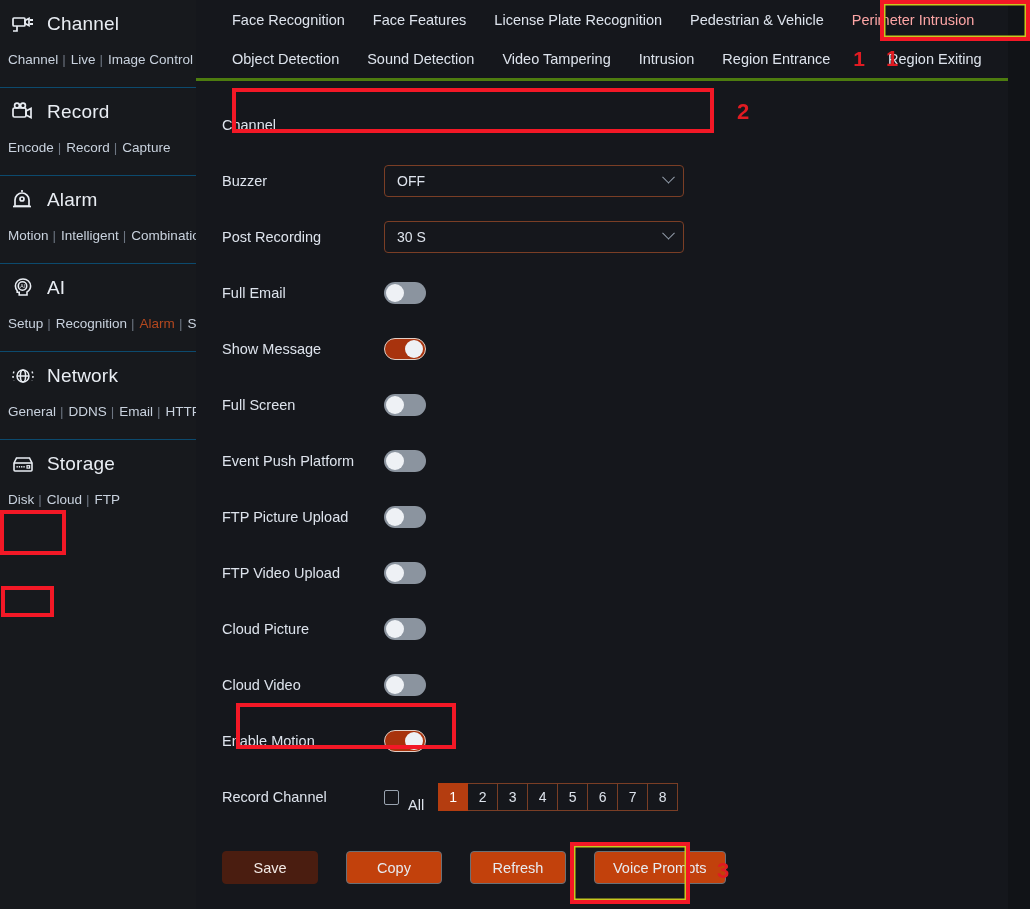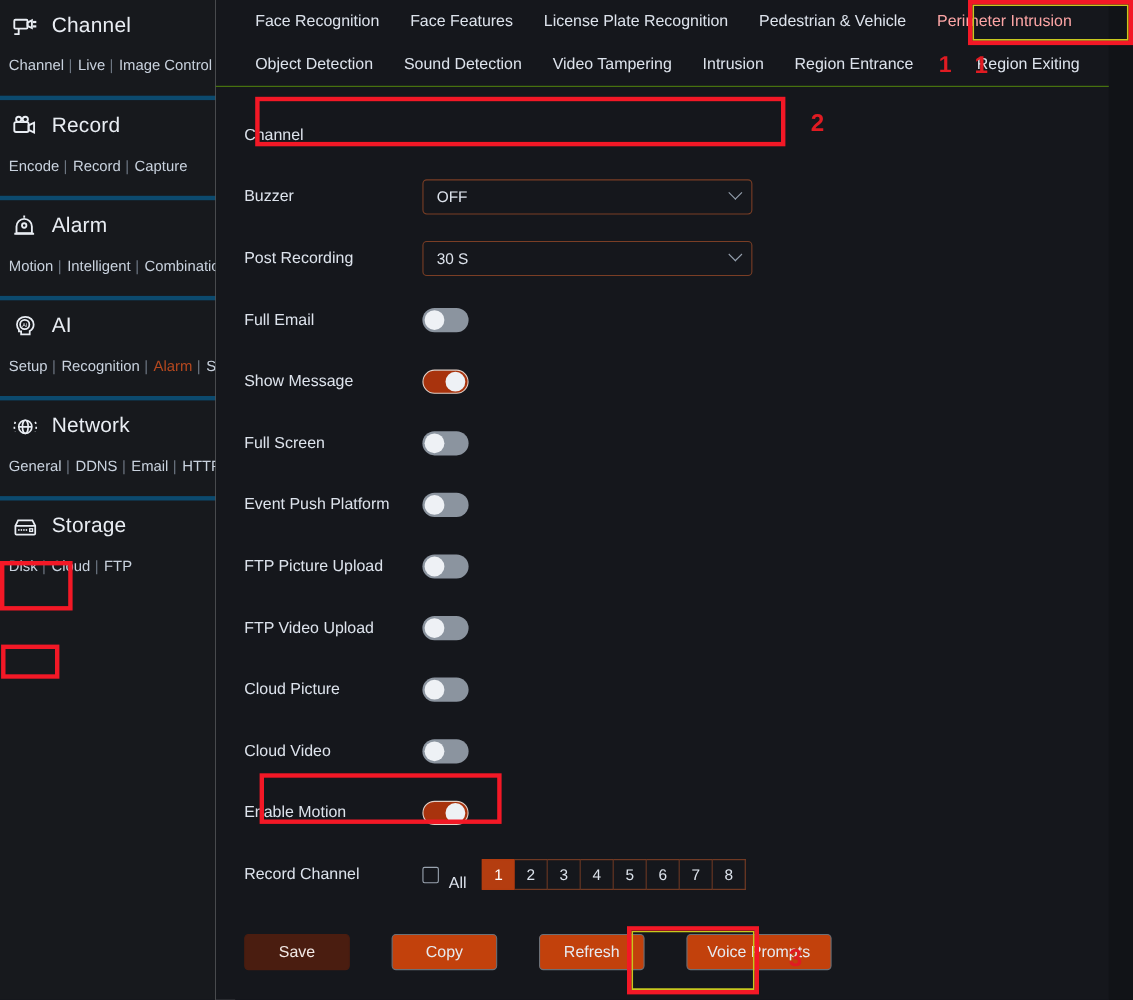--- a/index.html
+++ b/index.html
@@ -12,21 +12,21 @@
   #app { position: relative; width: 949px; height: 909px; display: flex; }
 
   
   #sidebar {
     width: 196px; height: 909px;
     background: #17191d;
     position: relative; flex: 0 0 196px;
     overflow: hidden;
   }
   .nav-group { position: relative; }
-  .nav-group + .nav-group { border-top: 4px solid #0c4a6e; }
+  .nav-group + .nav-group { border-top: 1px solid #0c4a6e; }
   .group-head {
     display: flex; align-items: center;
     gap: 11px; padding: 12px 0 10px 10px;
   }
   .group-head .gtitle {
     font-size: 19px; color: #e9edf3; letter-spacing: .2px;
   }
   .group-icon { width: 26px; height: 24px; display: block; flex: 0 0 26px; }
   .group-links {
     padding: 0 8px 13px 8px;
@@ -57,21 +57,21 @@
   #gutter {
     position: absolute; left: 214px; top: 0;
     width: 4px; height: 909px; background: #1b1d22;
   }
 
   
   #main {
     flex: 1; height: 909px; background: #15171c;
     position: relative;
   }
-  #tabbar { padding: 0 12px 0 0; border-bottom: 1px solid #4d7c0f; }
+  #tabbar { padding: 0 12px 0 0; border-bottom: 3px solid #4d7c0f; }
   .tabrow {
     display: flex; align-items: center;
     height: 39px; padding-left: 22px;
   }
   .tab {
     font-size: 14.5px; color: #dde3ec;
     padding: 0 14px; white-space: nowrap;
   }
   .tab.active { color: #fca5a5; }
   .marker {
@@ -121,21 +121,21 @@
   .chbtn {
     width: 30px; height: 28px;
     border: 1px solid #7a3e25; border-left: none;
     display: flex; align-items: center; justify-content: center;
     font-size: 14px; color: #dde3ec; background: #15171c;
   }
   .chbtn:first-child { border-left: 1px solid #7a3e25; }
   .chbtn.sel-on { background: #b43d10; color: #ffffff; border-color: #b43d10; }
 
   
-  #btnrow { display: flex; align-items: center; padding: 26px 0 0 26px; gap: 38px; }
+  #btnrow { display: flex; align-items: center; padding: 26px 0 0 26px; gap: 28px; }
   .btn {
     height: 33px; min-width: 96px; padding: 0 18px;
     border: 1px solid #6a7077; border-radius: 4px;
     background: #c2410c; color: #e7ebf1; font-size: 14.5px;
     display: flex; align-items: center; justify-content: center;
     font-family: "Liberation Sans", sans-serif;
   }
   .btn.primary { background: #4a1d10; border-color: #4a1d10; color: #f2e9e5; }
 
   

